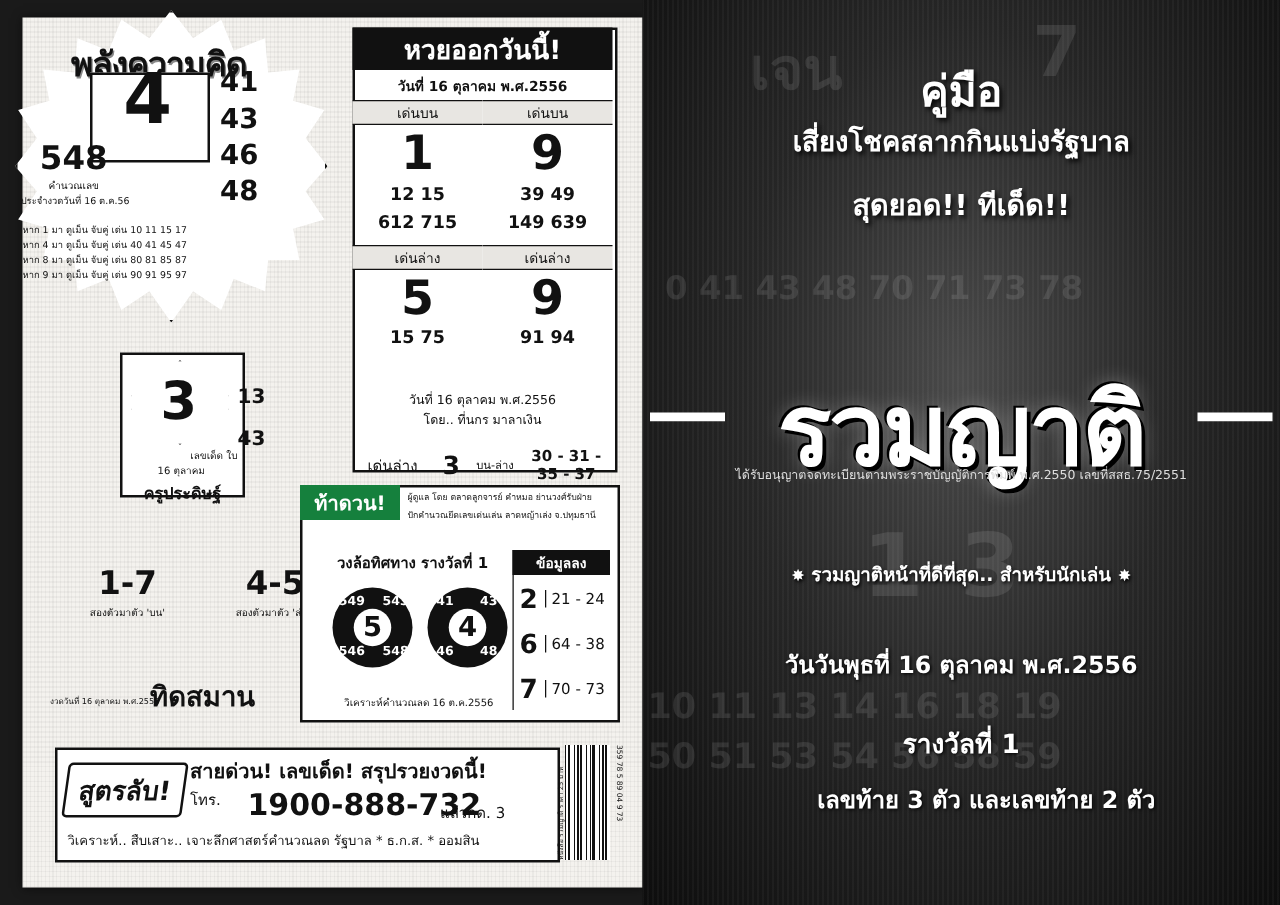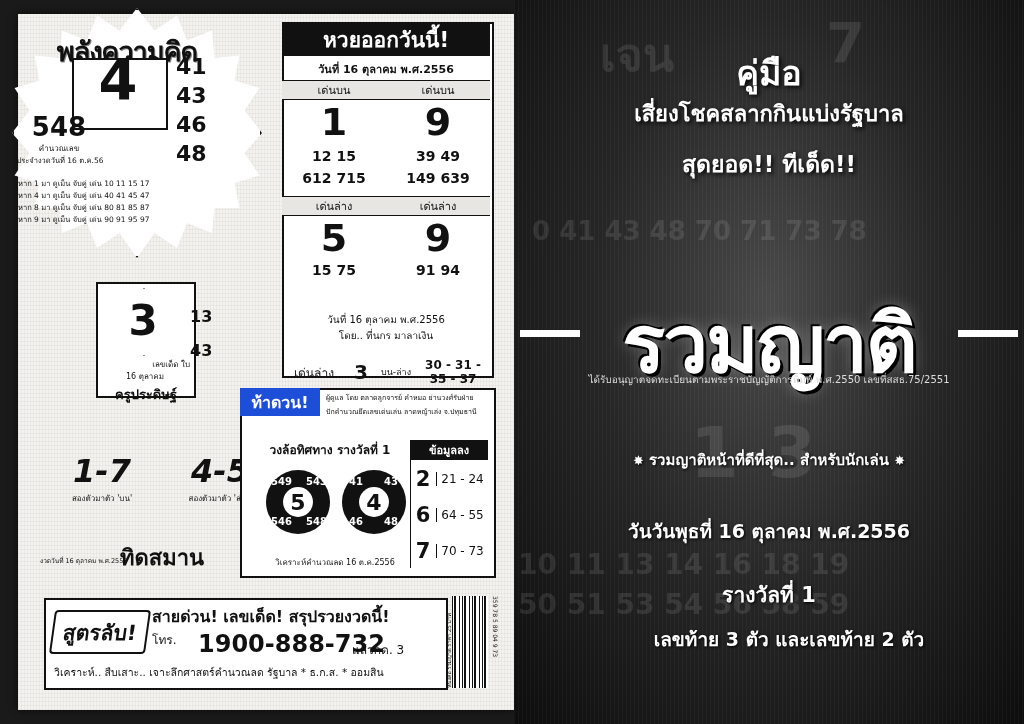--- a/index.html
+++ b/index.html
@@ -38,21 +38,21 @@
     clip-path:polygon(50% 0%,58% 10%,68% 4%,71% 15%,83% 12%,82% 23%,94% 25%,88% 35%,99% 42%,90% 50%,99% 58%,88% 65%,94% 75%,82% 77%,83% 88%,71% 85%,68% 96%,58% 90%,50% 100%,42% 90%,32% 96%,29% 85%,17% 88%,18% 77%,6% 75%,12% 65%,1% 58%,10% 50%,1% 42%,12% 35%,6% 25%,18% 23%,17% 12%,29% 15%,32% 4%,42% 10%);}
   .ss-3{position:absolute;left:104px;top:296px;width:78px;text-align:center;font-size:42px;font-weight:bold;color:#111;}
   .ss-side{position:absolute;left:190px;top:300px;font-size:16px;font-weight:bold;color:#111;line-height:2.1;}
   .ss-cap1{position:absolute;left:100px;top:358px;width:90px;text-align:right;font-size:8px;color:#111;}
   .ss-cap2{position:absolute;left:100px;top:370px;width:90px;text-align:center;font-size:8px;color:#111;}
   .ss-cap3{position:absolute;left:96px;top:384px;width:100px;text-align:center;font-size:13px;font-weight:bold;color:#111;}
 
   
   .pairs{position:absolute;left:48px;top:452px;width:240px;}
   .pair{position:absolute;text-align:center;width:108px;}
-  .pair .v{font-size:32px;font-weight:bold;font-style:italic;color:#111;}
+  .pair .v{font-size:26px;font-weight:bold;color:#111;}
   .pair .c{font-size:8px;color:#111;margin-top:2px;}
   .pair1{left:0;top:0;}
   .pair2{left:118px;top:0;}
   .tidsaman{position:absolute;left:120px;top:540px;font-size:22px;font-weight:bold;color:#111;}
   .dtsmall{position:absolute;left:40px;top:556px;font-size:6.5px;color:#111;}
 
   
   .box-today{position:absolute;left:282px;top:22px;width:208px;height:352px;border:2.5px solid #111;background:#fff;}
   .bt-header{position:absolute;left:282px;top:22px;width:208px;height:34px;background:#111;color:#fff;
     display:flex;align-items:center;justify-content:center;font-size:21px;font-weight:bold;}
@@ -69,21 +69,21 @@
      display:flex;align-items:center;justify-content:center;font-size:17px;font-weight:bold;}
   .sp-line{position:absolute;left:282px;width:208px;text-align:center;font-size:10px;color:#111;}
   .sp-bot{position:absolute;left:282px;top:358px;width:208px;display:flex;align-items:center;font-size:12px;color:#111;}
   .sp-bot .a{width:64px;text-align:center;}
   .sp-bot .b{width:30px;text-align:center;font-size:20px;font-weight:bold;}
   .sp-bot .c{width:40px;text-align:center;font-size:9px;}
   .sp-bot .d{flex:1;text-align:center;font-size:12px;font-weight:bold;}
 
   
   .box-dare{position:absolute;left:240px;top:388px;width:252px;height:186px;border:2px solid #111;background:#fff;}
-  .dare-tab{position:absolute;left:240px;top:388px;width:80px;height:28px;background:#1d4ed8;color:#fff;
+  .dare-tab{position:absolute;left:240px;top:388px;width:80px;height:28px;background:#15803d;color:#fff;
     display:flex;align-items:center;justify-content:center;font-size:16px;font-weight:bold;}
   .dare-title{position:absolute;left:250px;top:440px;width:160px;text-align:center;font-size:12px;font-weight:bold;color:#111;}
   .wheel{position:absolute;width:64px;height:64px;border-radius:50%;background:#111;color:#fff;}
   .wheel .inner{position:absolute;left:17px;top:17px;width:30px;height:30px;border-radius:50%;background:#fff;color:#111;
     display:flex;align-items:center;justify-content:center;font-size:22px;font-weight:bold;}
   .wheel .n{position:absolute;font-size:10px;font-weight:bold;color:#fff;}
   .dare-foot{position:absolute;left:250px;top:556px;width:170px;text-align:center;font-size:8px;color:#111;}
   .klang{position:absolute;left:410px;top:440px;width:78px;height:128px;border-left:1.6px solid #111;}
   .klang-h{position:absolute;left:410px;top:440px;width:78px;height:20px;background:#111;color:#fff;
      display:flex;align-items:center;justify-content:center;font-size:11px;font-weight:bold;}
@@ -259,21 +259,21 @@
   <div class="dare-foot">วิเคราะห์คำนวณลด  16 ต.ค.2556</div>
 
   <div class="klang"></div>
   <div class="klang-h">ข้อมูลลง</div>
   <div class="klang-row" style="top:462px;">
     <div class="k">2</div>
     <div class="v">21 - 24</div>
   </div>
   <div class="klang-row" style="top:498px;">
     <div class="k">6</div>
-    <div class="v">64 - 55</div>
+    <div class="v">64 - 38</div>
   </div>
   <div class="klang-row" style="top:534px;">
     <div class="k">7</div>
     <div class="v">70 - 73</div>
   </div>
 
   <div class="adbar"></div>
   <div class="ad-badge">สูตรลับ!</div>
   <div class="ad-l1">สายด่วน! เลขเด็ด! สรุปรวยงวดนี้!</div>
   <div class="ad-l2">โทร.</div>

